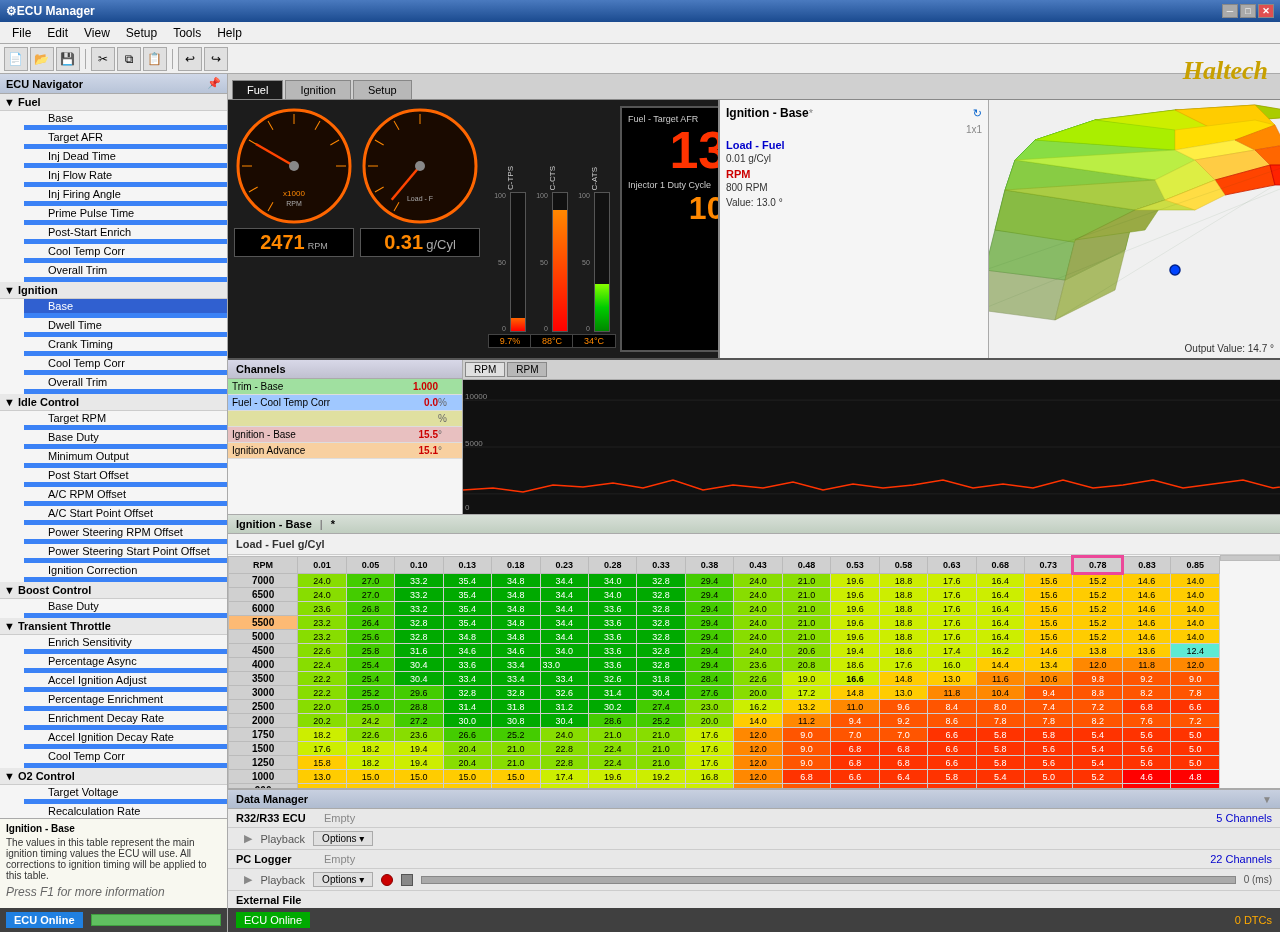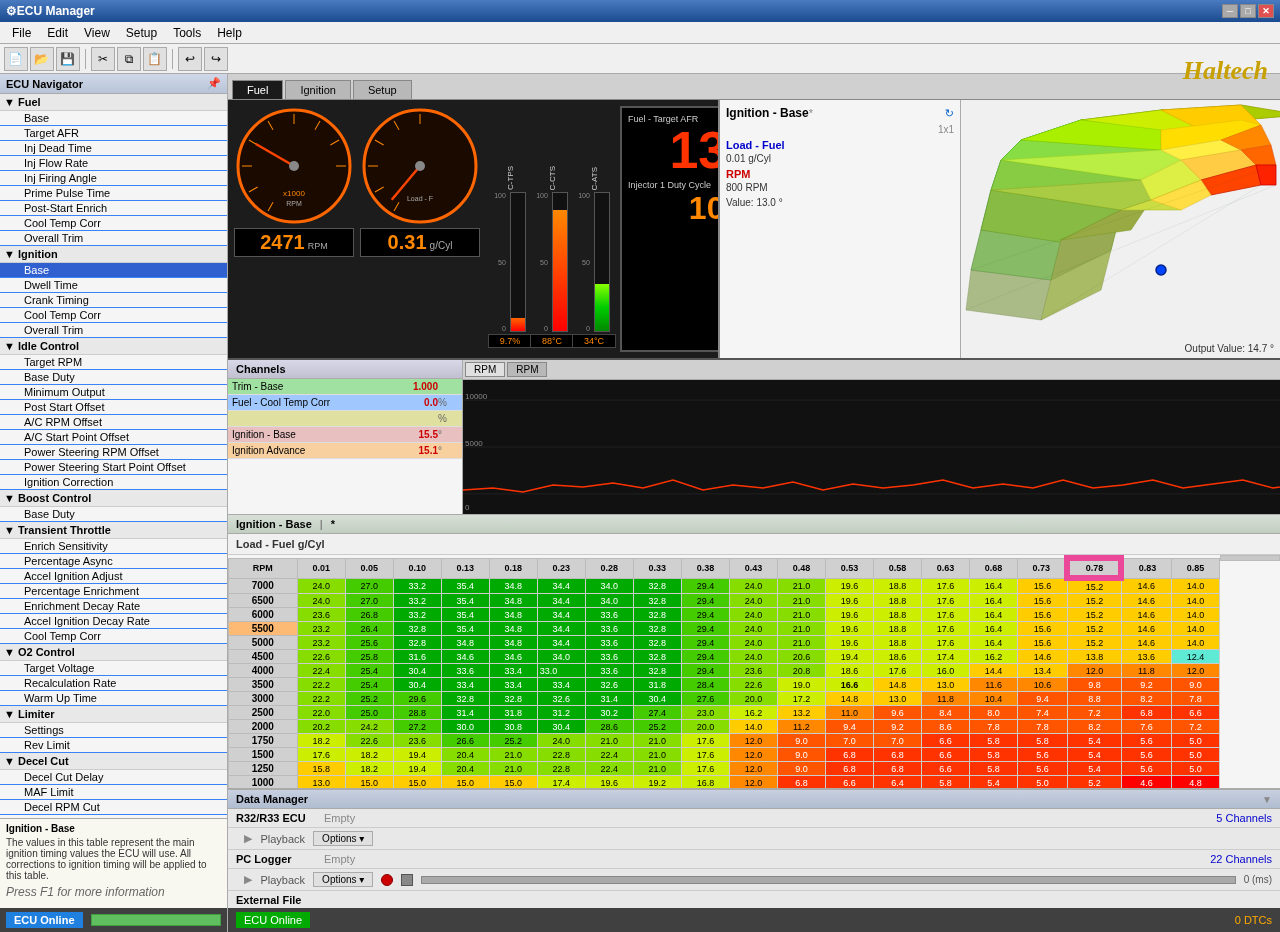--- a/index.html
+++ b/index.html
@@ -89,21 +89,22 @@
       font-weight: bold;
       cursor: pointer;
       border-bottom: 1px solid #ccc;
       display: flex;
       align-items: center;
       gap: 3px;
     }
     .tree-item {
       padding: 1px 6px 1px 24px;
       cursor: pointer;
-      border-bottom: 1px solid #3b82f6;
+      border-bottom: 5px solid #3b82f6;
+      margin-left: 24px;
     }
     .tree-item.selected { background: #3060d0; color: white; }
     
     
     #sidebar-info {
       background: #f8f8f0;
       border-top: 1px solid #aaa;
       padding: 4px 6px;
       font-size: 10px;
       min-height: 90px;
@@ -521,21 +522,21 @@
               <line x1="60" y1="8" x2="60" y2="18" transform="rotate(-60 60 60)"></line>
               <line x1="60" y1="8" x2="60" y2="18" transform="rotate(-30 60 60)"></line>
               <line x1="60" y1="8" x2="60" y2="18" transform="rotate(0 60 60)"></line>
             </g>
             <line x1="60" y1="60" x2="60" y2="16" stroke="#ff4400" stroke-width="2.5" transform="rotate(-140 60 60)"></line>
             <circle cx="60" cy="60" r="5" fill="#888"></circle>
             <text x="60" y="95" text-anchor="middle" fill="#aaa" font-size="7" font-family="Arial">Load - F</text>
           </svg>
           <div style="background:#000;border:1px solid #555;color:#ff8800;text-align:center;padding:2px 4px;width:100%;margin-top:2px;">
             <span style="font-size:20px;font-weight:bold;">0.31</span>
-            <span style="font-size:10px;color:#aaa;">g/Cyl</span>
+            <span style="font-size:13px;color:#aaa;">g/Cyl</span>
           </div>
         </div>
 
         <div id="bar-gauges" style="display:flex;gap:2px;margin-left:4px;">
 
           <div class="bar-gauge">
             <div style="color:#ccc;font-size:8px;writing-mode:vertical-rl;transform:rotate(180deg);margin-bottom:2px;">C-TPS</div>
             <div style="display:flex;flex-direction:row;align-items:flex-end;gap:2px;">
               <div style="display:flex;flex-direction:column;align-items:flex-end;justify-content:space-between;height:140px;font-size:7px;color:#888;padding-right:2px;">
                 <span>100</span>
@@ -605,21 +606,21 @@
           <span style="color:#0000cc;font-size:11px;font-weight:bold;">Load - Fuel</span>
         </div>
         <div style="color:#333;font-size:10px;margin-bottom:4px;">0.01 g/Cyl</div>
         <div style="margin-bottom:2px;">
           <span style="color:#cc0000;font-size:11px;font-weight:bold;">RPM</span>
         </div>
         <div style="color:#333;font-size:10px;margin-bottom:4px;">800 RPM</div>
         <div style="color:#333;font-size:10px;">Value: 13.0 °</div>
       </div>
 
-      <div id="surface-plot" style="flex:none;width:320px;background:#f0f0f0;border-left:1px solid #aaa;position:relative;overflow:hidden;">
+      <div id="surface-plot" style="flex:none;width:292px;background:#f0f0f0;border-left:1px solid #aaa;position:relative;overflow:hidden;">
         <svg width="320" height="258">
           <defs>
             <linearGradient id="grad1" x1="0%" y1="0%" x2="100%" y2="100%">
               <stop offset="0%" style="stop-color:#ff0000;stop-opacity:1"></stop>
               <stop offset="30%" style="stop-color:#ff8800;stop-opacity:1"></stop>
               <stop offset="60%" style="stop-color:#88cc00;stop-opacity:1"></stop>
               <stop offset="100%" style="stop-color:#00aa44;stop-opacity:1"></stop>
             </linearGradient>
           </defs>
 
@@ -761,21 +762,21 @@
               <th style="background:#d0d0d0;border:1px solid #bbb;padding:2px 4px;text-align:center;font-size:9px;">0.28</th>
               <th style="background:#d0d0d0;border:1px solid #bbb;padding:2px 4px;text-align:center;font-size:9px;">0.33</th>
               <th style="background:#d0d0d0;border:1px solid #bbb;padding:2px 4px;text-align:center;font-size:9px;">0.38</th>
               <th style="background:#d0d0d0;border:1px solid #bbb;padding:2px 4px;text-align:center;font-size:9px;">0.43</th>
               <th style="background:#d0d0d0;border:1px solid #bbb;padding:2px 4px;text-align:center;font-size:9px;">0.48</th>
               <th style="background:#d0d0d0;border:1px solid #bbb;padding:2px 4px;text-align:center;font-size:9px;">0.53</th>
               <th style="background:#d0d0d0;border:1px solid #bbb;padding:2px 4px;text-align:center;font-size:9px;">0.58</th>
               <th style="background:#d0d0d0;border:1px solid #bbb;padding:2px 4px;text-align:center;font-size:9px;">0.63</th>
               <th style="background:#d0d0d0;border:1px solid #bbb;padding:2px 4px;text-align:center;font-size:9px;">0.68</th>
               <th style="background:#d0d0d0;border:1px solid #bbb;padding:2px 4px;text-align:center;font-size:9px;">0.73</th>
-              <th style="background:#d0d0d0;border:6px solid #ec4899;padding:2px 4px;text-align:center;font-size:9px;">0.78</th>
+              <th style="background:#d0d0d0;border:3px solid #ec4899;padding:2px 4px;text-align:center;font-size:9px;">0.78</th>
               <th style="background:#d0d0d0;border:1px solid #bbb;padding:2px 4px;text-align:center;font-size:9px;">0.83</th>
               <th style="background:#d0d0d0;border:1px solid #bbb;padding:2px 4px;text-align:center;font-size:9px;">0.85</th>
             </tr>
           </thead>
           <tbody id="table-body">
           <tr>
                 <td style="background: rgb(208, 208, 208); font-weight: bold; border: 1px solid rgb(187, 187, 187); padding: 1px 4px; text-align: center; min-width: 40px;">7000</td>
                 <td style="border: 1px solid rgb(204, 204, 204); padding: 1px 2px; text-align: center; min-width: 28px; font-size: 9px; background: rgb(136, 221, 0); color: black;">24.0</td>
                 <td style="border: 1px solid rgb(204, 204, 204); padding: 1px 2px; text-align: center; min-width: 28px; font-size: 9px; background: rgb(68, 204, 0); color: black;">27.0</td>
                 <td style="border: 1px solid rgb(204, 204, 204); padding: 1px 2px; text-align: center; min-width: 28px; font-size: 9px; background: rgb(0, 170, 0); color: white;">33.2</td>

